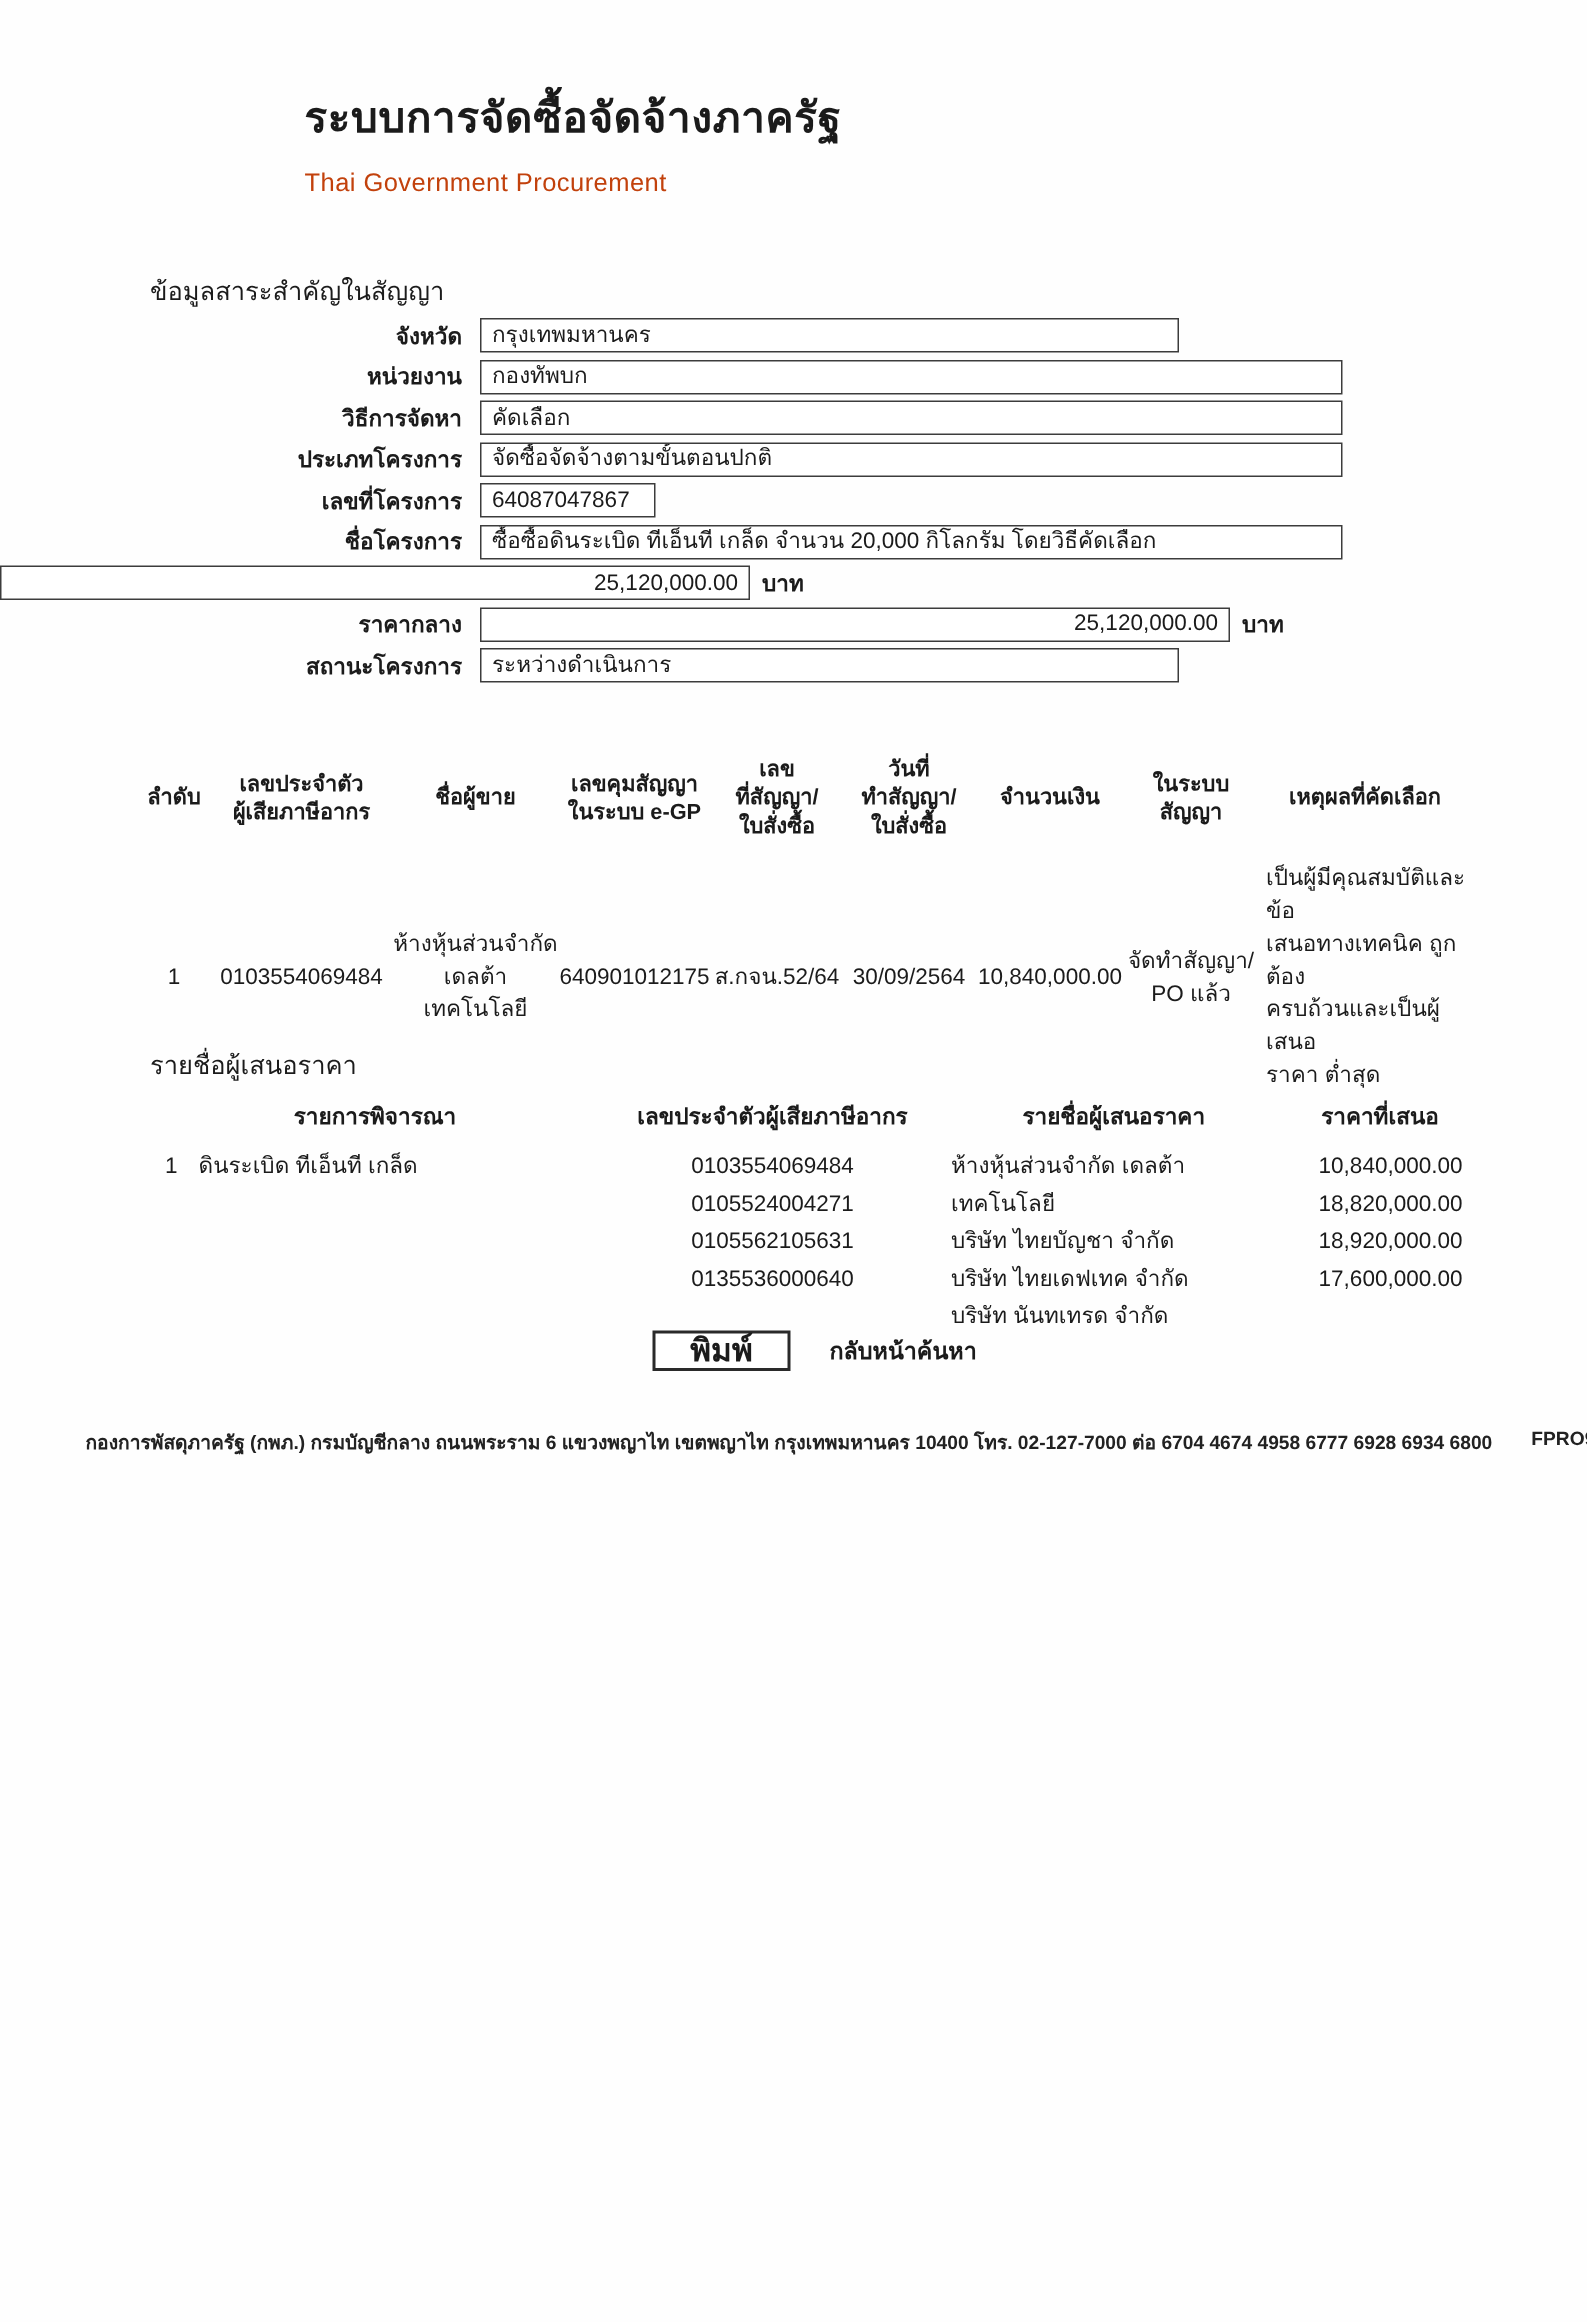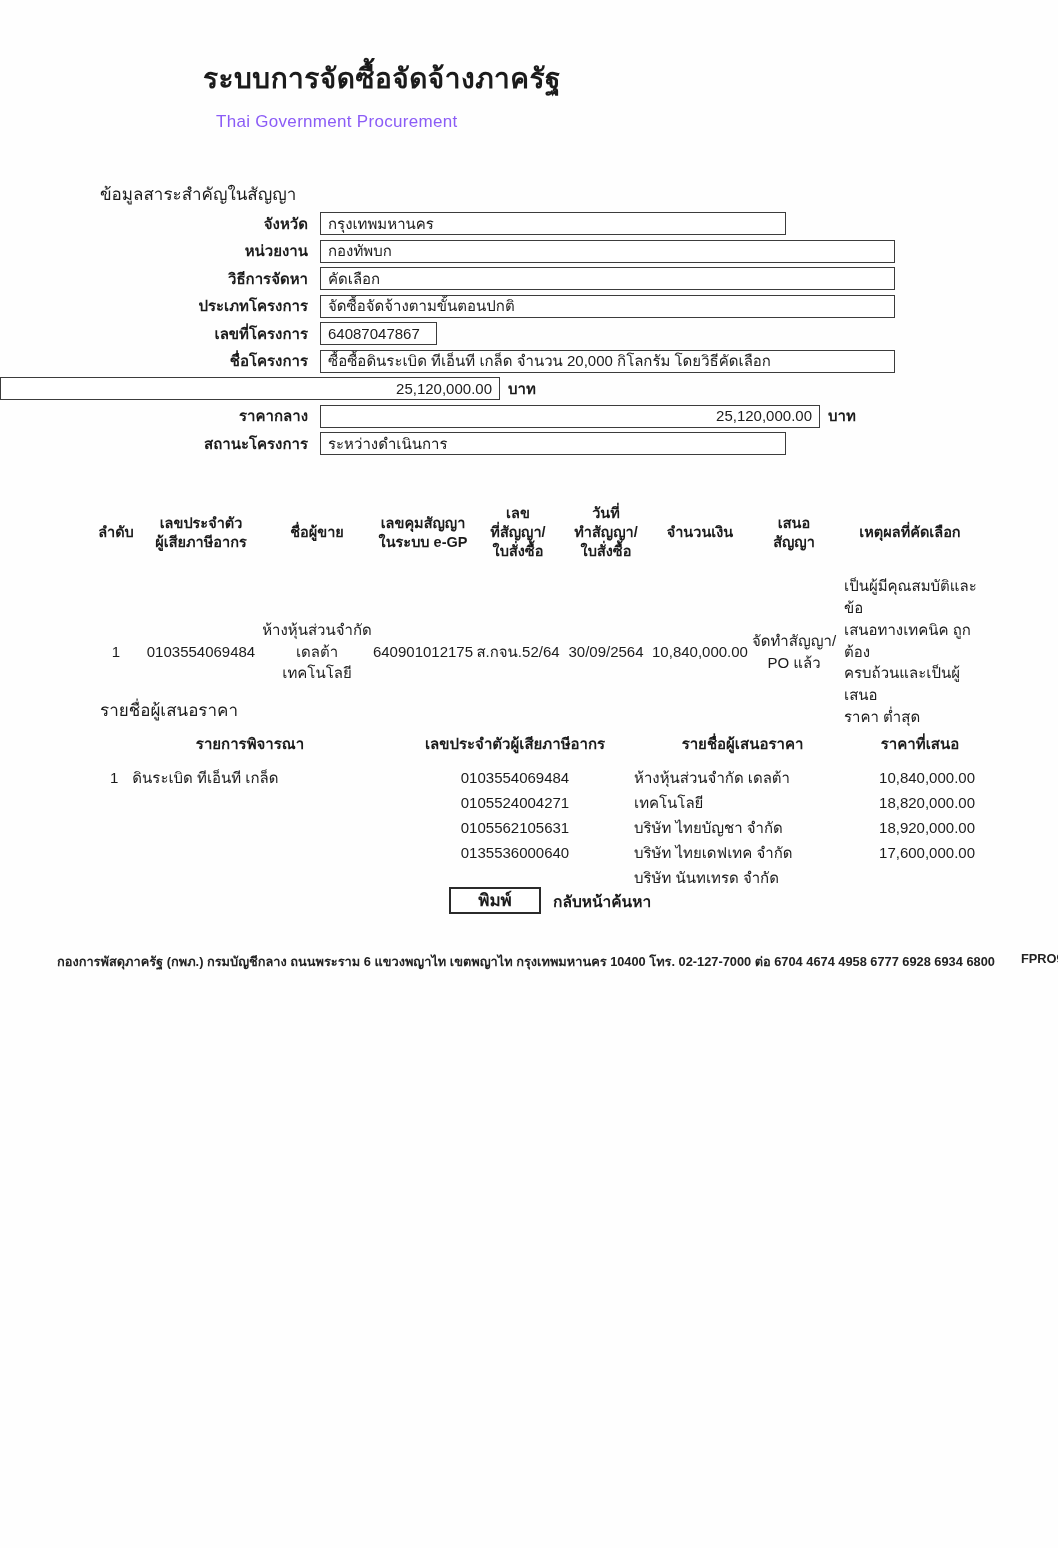--- a/index.html
+++ b/index.html
@@ -10,21 +10,21 @@
     width: 1058px;
     height: 1548px;
     margin: 0 auto;
     background: #fefefe;
     color: #1b1b1b;
     overflow: hidden;
   }
 
   
   .title-th { position: absolute; left: 203px; top: 56px; font-size: 28px; font-weight: 600; letter-spacing: 0.5px; font-family: Liberation Mono, monospace; }
-  .title-en { position: absolute; left: 216px; top: 112px; font-size: 17px; color: #8b5cf6; letter-spacing: 0.3px; }
+  .title-en { position: absolute; left: 203px; top: 112px; font-size: 17px; color: #c2410c; letter-spacing: 0.3px; }
 
   
   .sec-title { position: absolute; font-size: 17px; font-weight: 400; }
   .sec-contract { left: 100px; top: 180px; }
   .sec-bidders { left: 100px; top: 696px; }
 
   
   .form { position: absolute; left: 0; top: 212px; width: 1058px; display: flex; flex-direction: column; gap: 4.5px; }
   .frow { display: flex; align-items: center; height: 23px; }
   .flabel { width: 320px; text-align: right; padding-right: 12px; font-size: 15px; font-weight: 600; }
@@ -62,22 +62,22 @@
   .bcol { font-size: 15px; line-height: 25px; }
   .b-item { display: flex; gap: 14px; padding-left: 10px; align-items: flex-start; }
   .b-tax { text-align: center; }
   .b-name { text-align: left; padding-left: 4px; }
   .b-price { text-align: right; padding-right: 10px; }
 
   
   .print-btn {
     position: absolute; left: 435px; top: 887px; width: 92px; height: 27px;
     border: 2px solid #2a2a2a; background: #fff; text-align: center;
-    font-size: 17px; font-weight: 600; line-height: 24px; cursor: pointer;
-    font-family: inherit; color: #1b1b1b; margin-left: 14px;
+    font-size: 21px; font-weight: 600; line-height: 24px; cursor: pointer;
+    font-family: inherit; color: #1b1b1b;
   }
   .back-link { position: absolute; left: 553px; top: 889px; font-size: 15.5px; font-weight: 600; line-height: 25px; cursor: pointer; }
 
   
   .footer { position: absolute; left: 57px; top: 951px; display: flex; white-space: nowrap; font-size: 12.8px; font-weight: 600; color: #222; }
   .footer .code { margin-left: 26px; }
 </style>
 </head>
 <body>
 
@@ -154,21 +154,21 @@
       <div class="ah">ชื่อผู้ขาย</div>
       <div class="ah">เลขคุมสัญญา
 ในระบบ e-GP</div>
       <div class="ah">เลข
 ที่สัญญา/
 ใบสั่งซื้อ</div>
       <div class="ah">วันที่
 ทำสัญญา/
 ใบสั่งซื้อ</div>
       <div class="ah">จำนวนเงิน</div>
-      <div class="ah">เสนอ
+      <div class="ah">ในระบบ
 สัญญา</div>
       <div class="ah">เหตุผลที่คัดเลือก</div>
     </div>
     <div class="award-row">
       <div class="ac">1</div>
       <div class="ac">0103554069484</div>
       <div class="ac">ห้างหุ้นส่วนจำกัด
 เดลต้า เทคโนโลยี</div>
       <div class="ac">640901012175</div>
       <div class="ac">ส.กจน.52/64</div>

